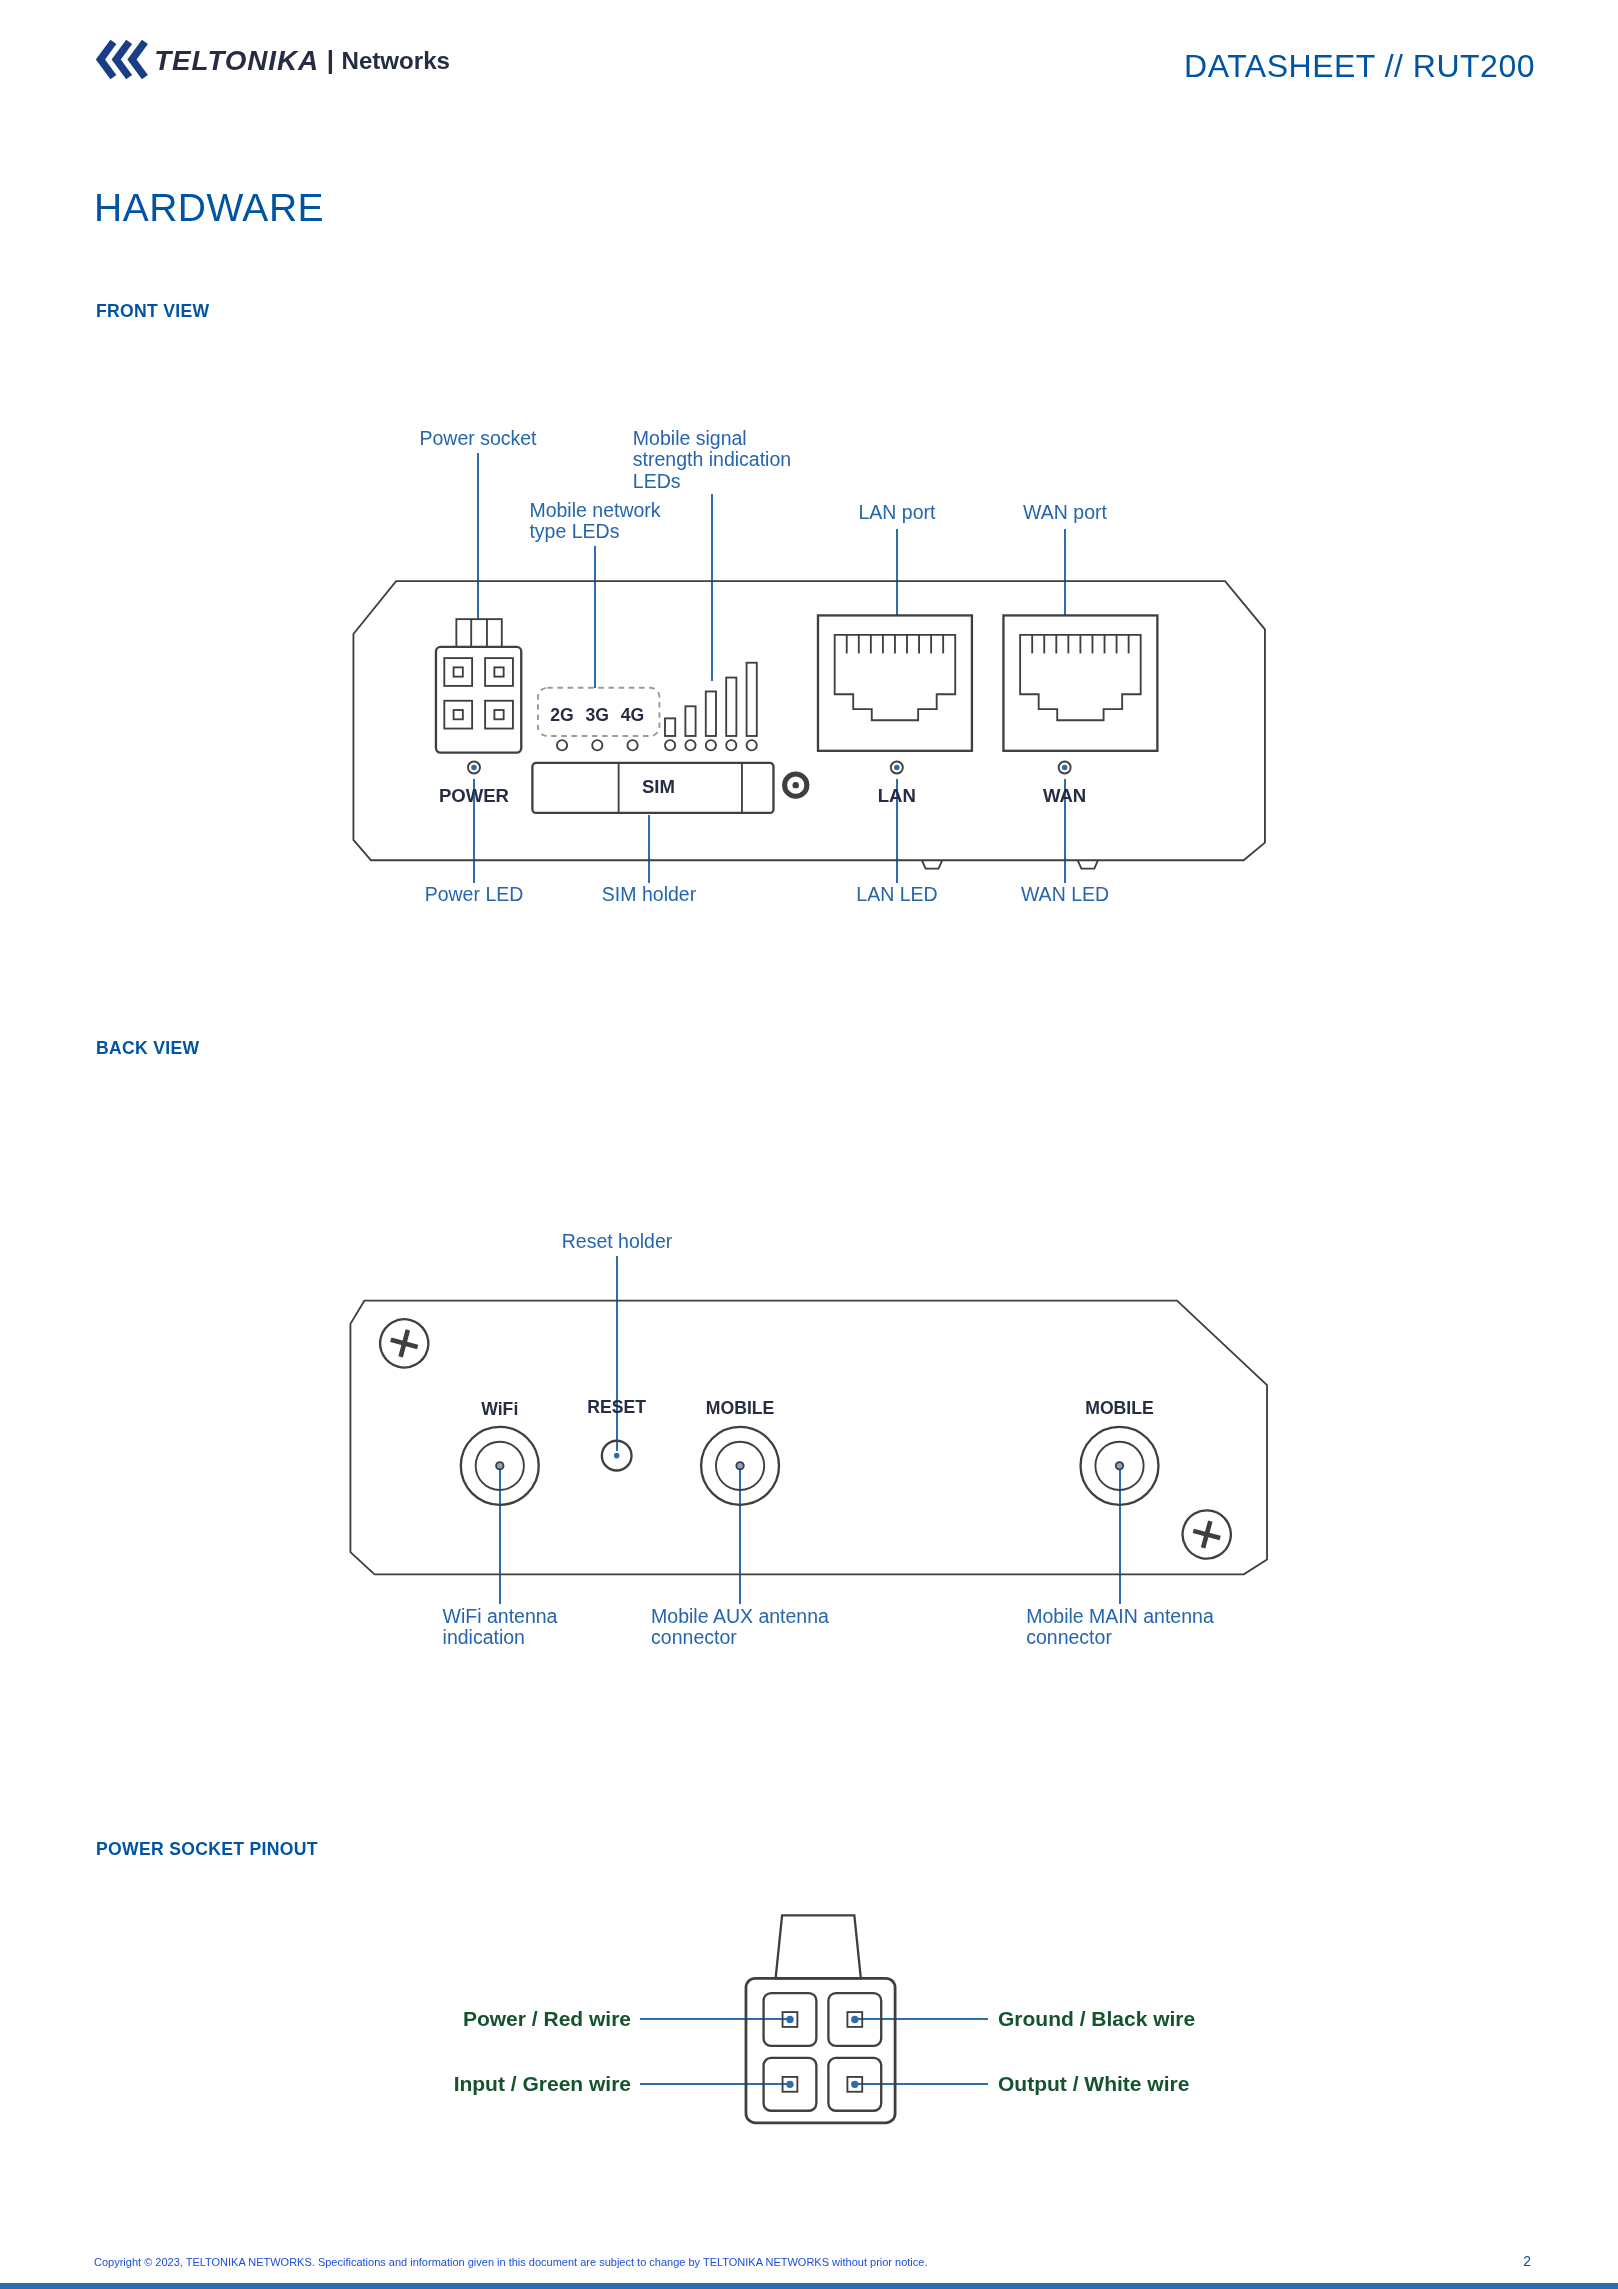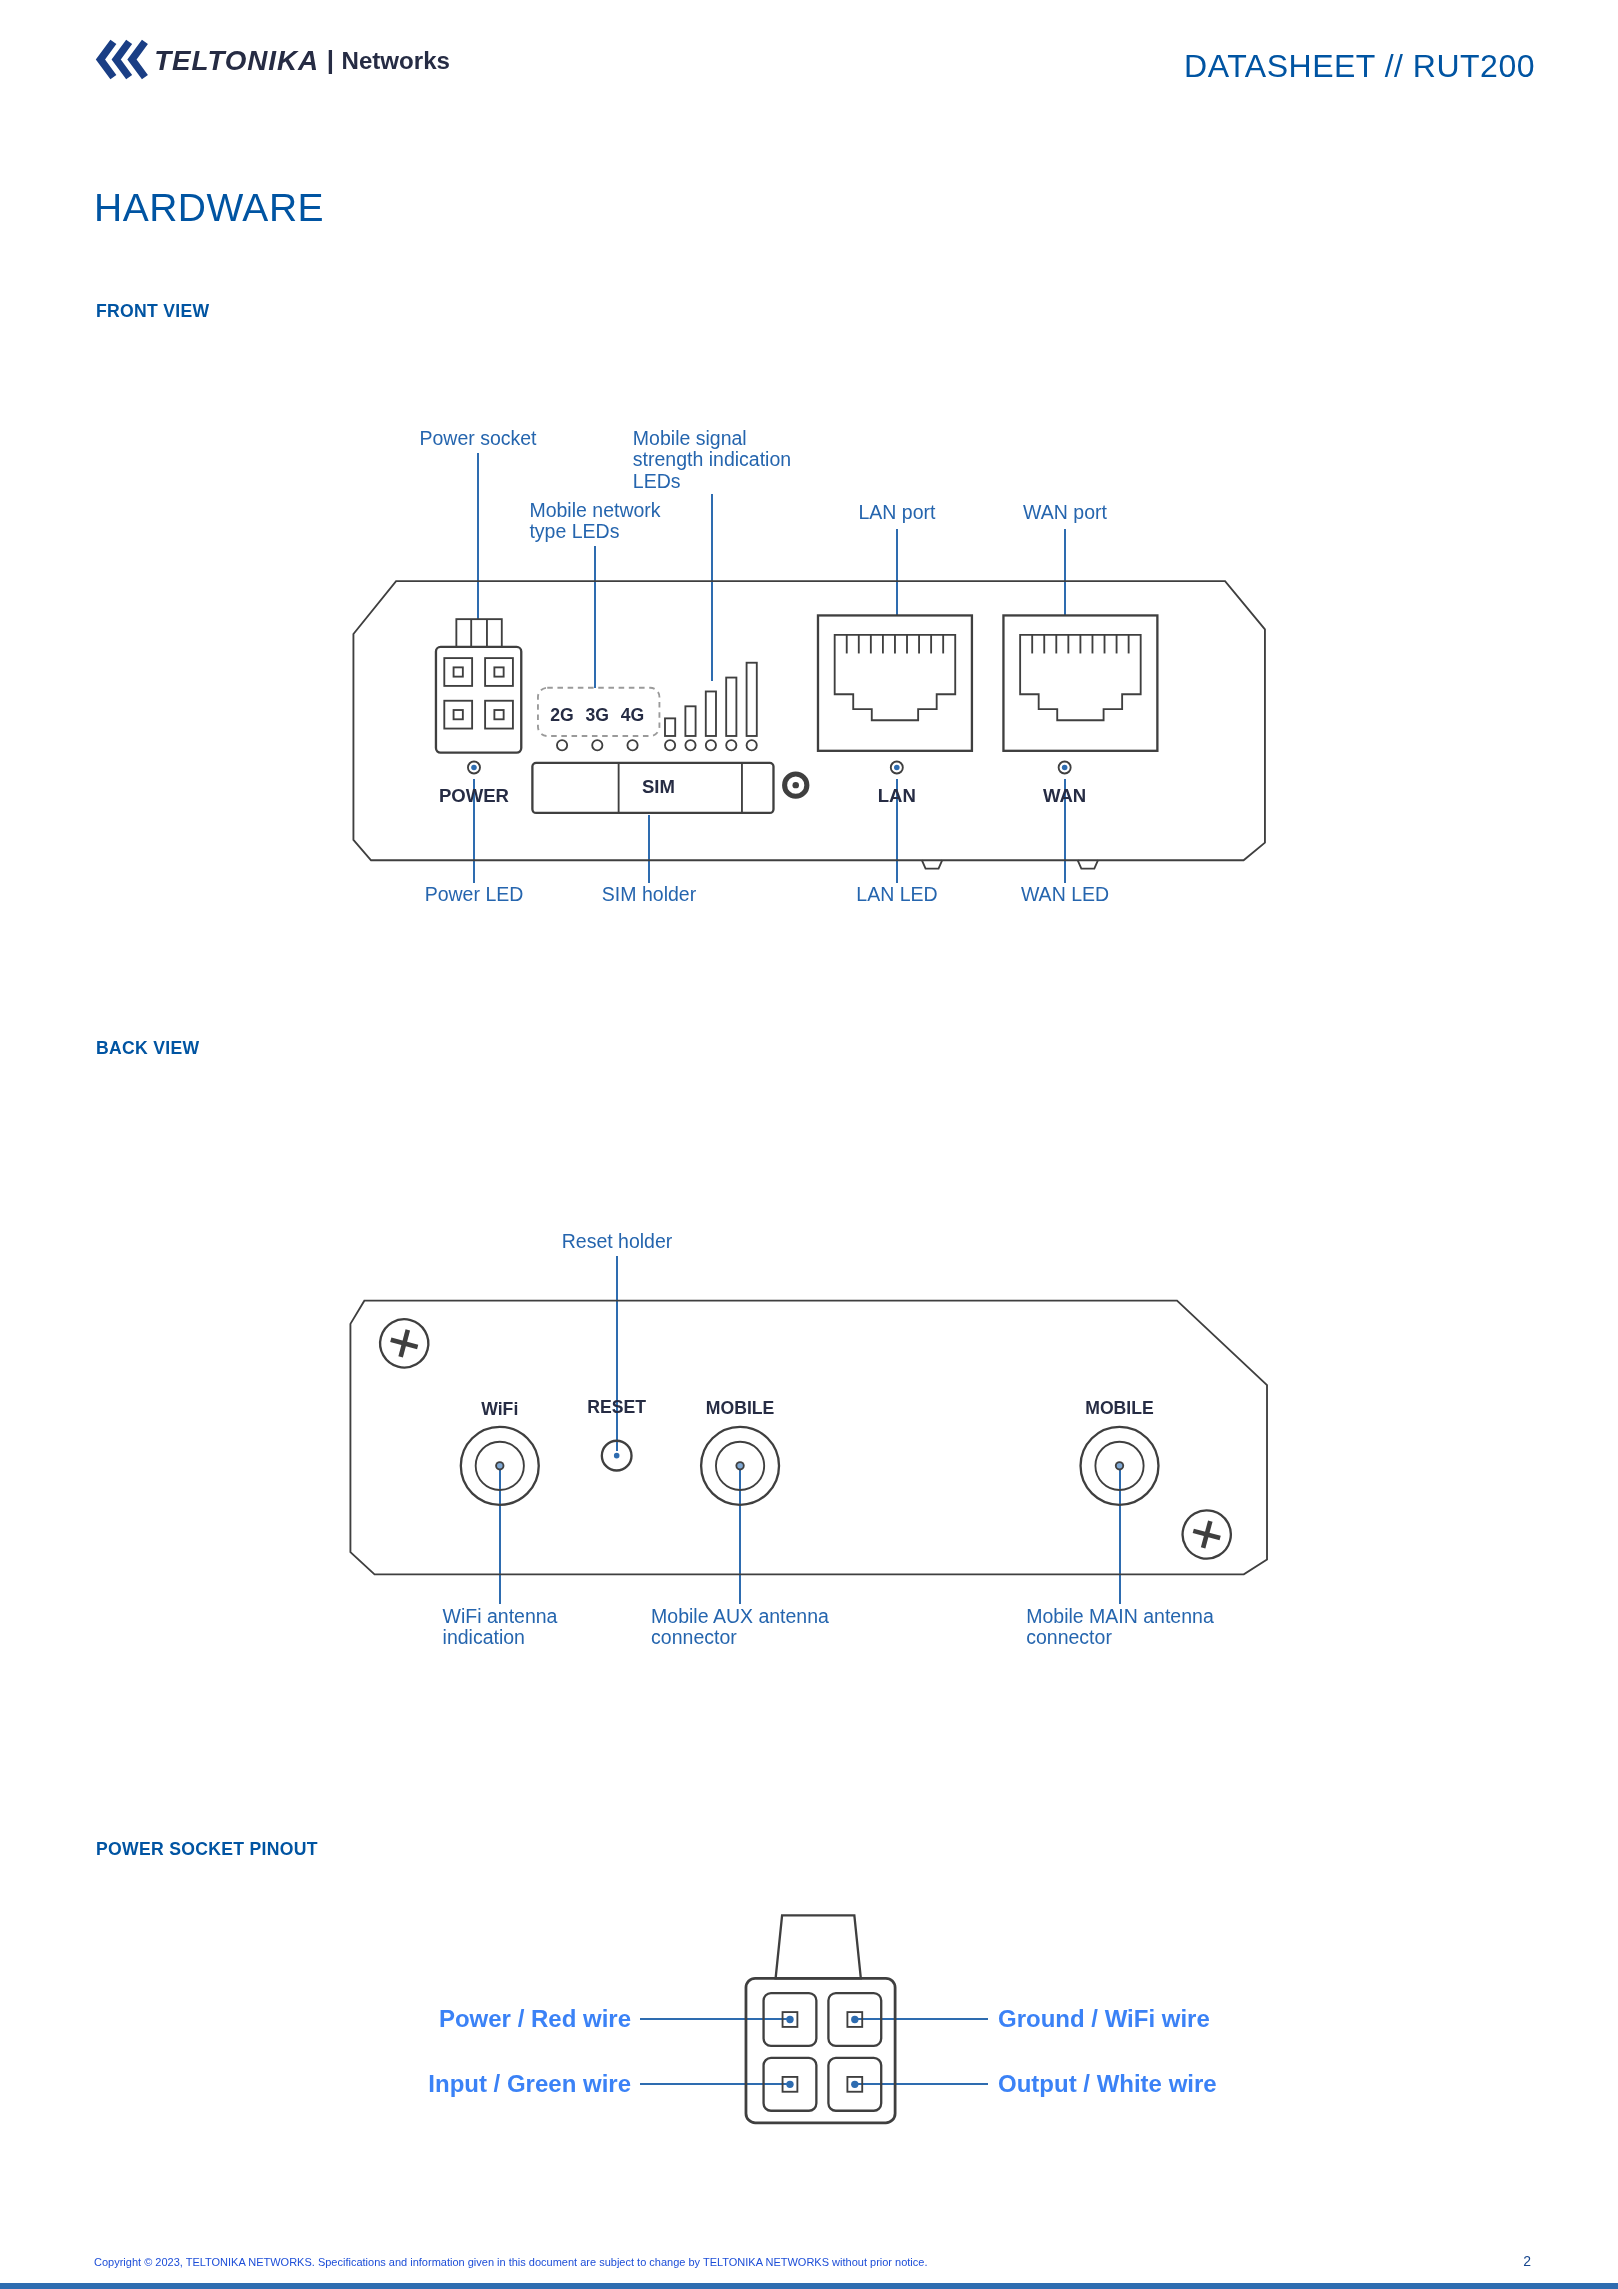--- a/index.html
+++ b/index.html
@@ -20,21 +20,21 @@
     position:absolute;left:96px;font-size:17.6px;font-weight:bold;
     color:#0054a2;letter-spacing:0.3px;
   }
   .callout{
     position:absolute;transform:translateX(-50%);
     white-space:pre-line;color:#2565ae;font-size:19.5px;line-height:21.3px;
   }
   .vline{position:absolute;width:1.9px;background:#2e6cb0;}
   .hline{position:absolute;height:1.9px;background:#2e6cb0;}
   .pin-label{
-    position:absolute;color:#3b82f6;font-weight:bold;font-size:24px;
+    position:absolute;color:#14532d;font-weight:bold;font-size:21px;
     line-height:26px;white-space:nowrap;
   }
   .pin-label.right{text-align:right;}
   .footer-text{
     position:absolute;left:94px;top:2256px;font-size:11px;color:#1d4ed8;
   }
   .page-num{
     position:absolute;right:88px;top:2253px;font-size:14px;color:#17478e;
   }
   .bottom-strip{
@@ -245,21 +245,21 @@
     <text x="169" y="130" font-size="19" text-anchor="middle">WiFi</text>
     <text x="295" y="128" font-size="19" text-anchor="middle">RESET</text>
     <text x="428" y="129" font-size="19" text-anchor="middle">MOBILE</text>
     <text x="837" y="129" font-size="19" text-anchor="middle">MOBILE</text>
   </svg>
 
   <div class="section-heading" style="top:1839px">POWER SOCKET PINOUT</div>
 
   <div class="pin-label right" style="right:988px;top:2006px">Power / Red wire</div>
   <div class="pin-label right" style="right:988px;top:2071px">Input / Green wire</div>
-  <div class="pin-label" style="left:998px;top:2006px">Ground / WiFi wire</div>
+  <div class="pin-label" style="left:998px;top:2006px">Ground / Black wire</div>
   <div class="pin-label" style="left:998px;top:2071px">Output / White wire</div>
 
   <div class="hline" style="left:640px;top:2018px;width:150px"></div>
   <div class="hline" style="left:640px;top:2083px;width:150px"></div>
   <div class="hline" style="left:854px;top:2018px;width:134px"></div>
   <div class="hline" style="left:854px;top:2083px;width:134px"></div>
 
   <svg class="diagram" style="left:733px;top:1906px" width="176" height="227" viewBox="0 0 190 245">
     <g fill="none" stroke="#3f3f3f">
       <path d="M53,10 H131 L138,78 H46 Z" stroke-width="2.5"></path>

